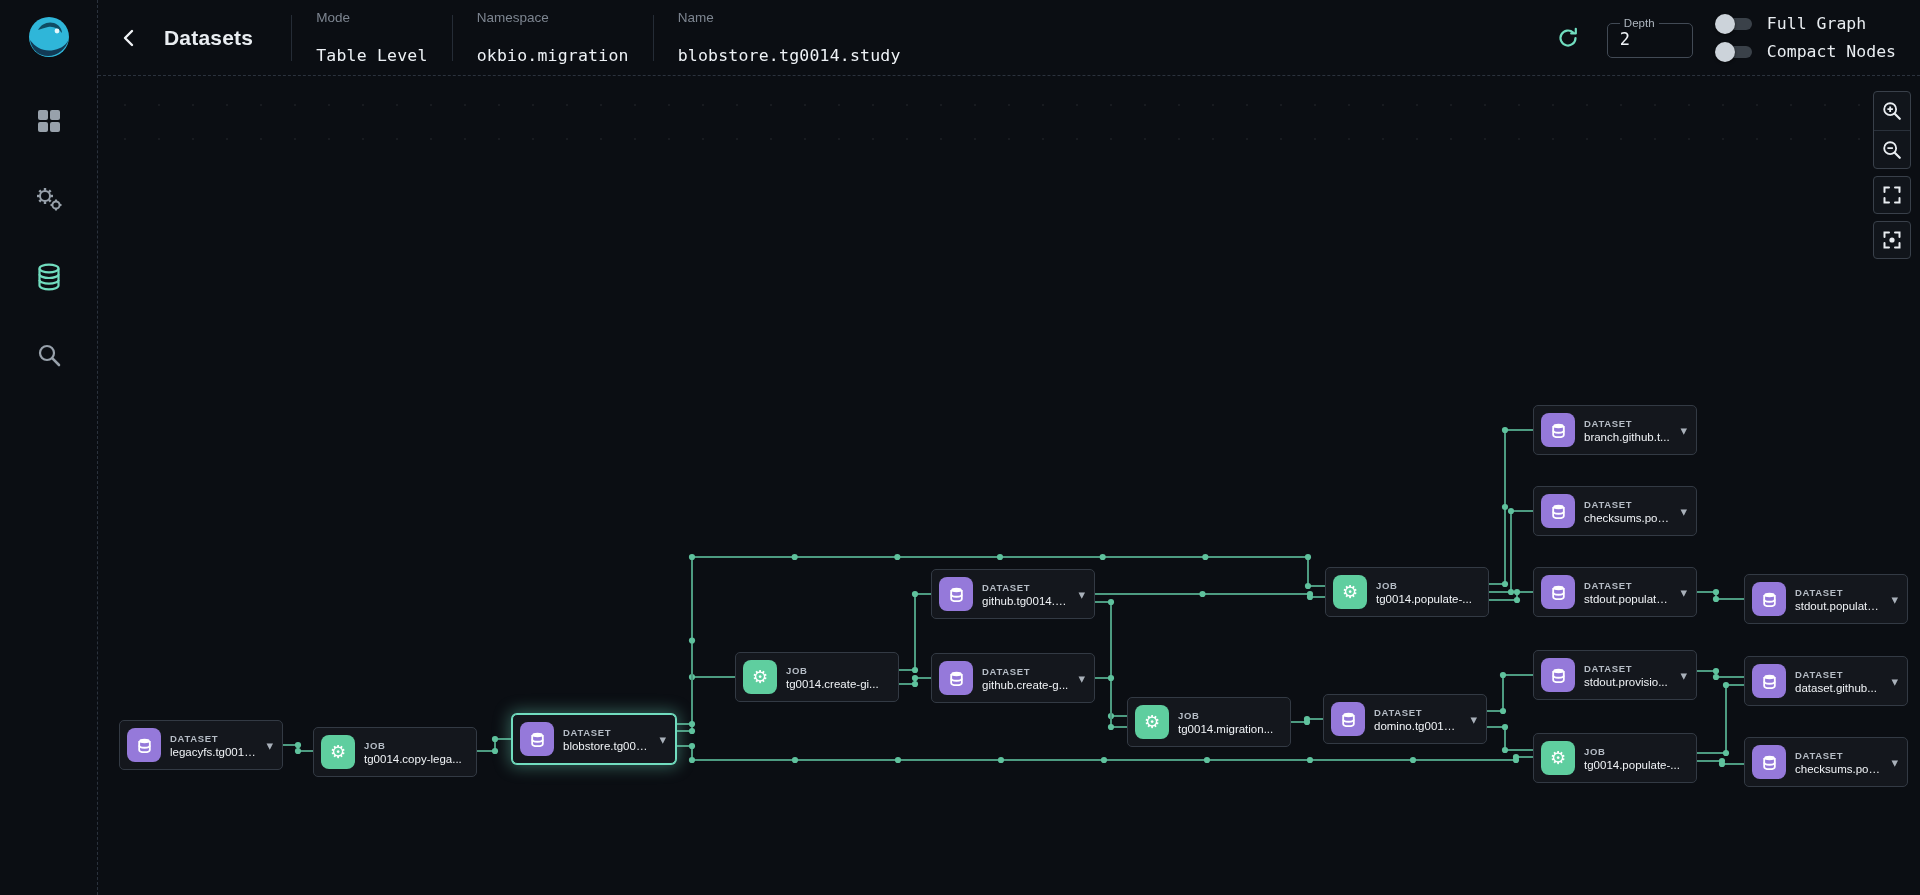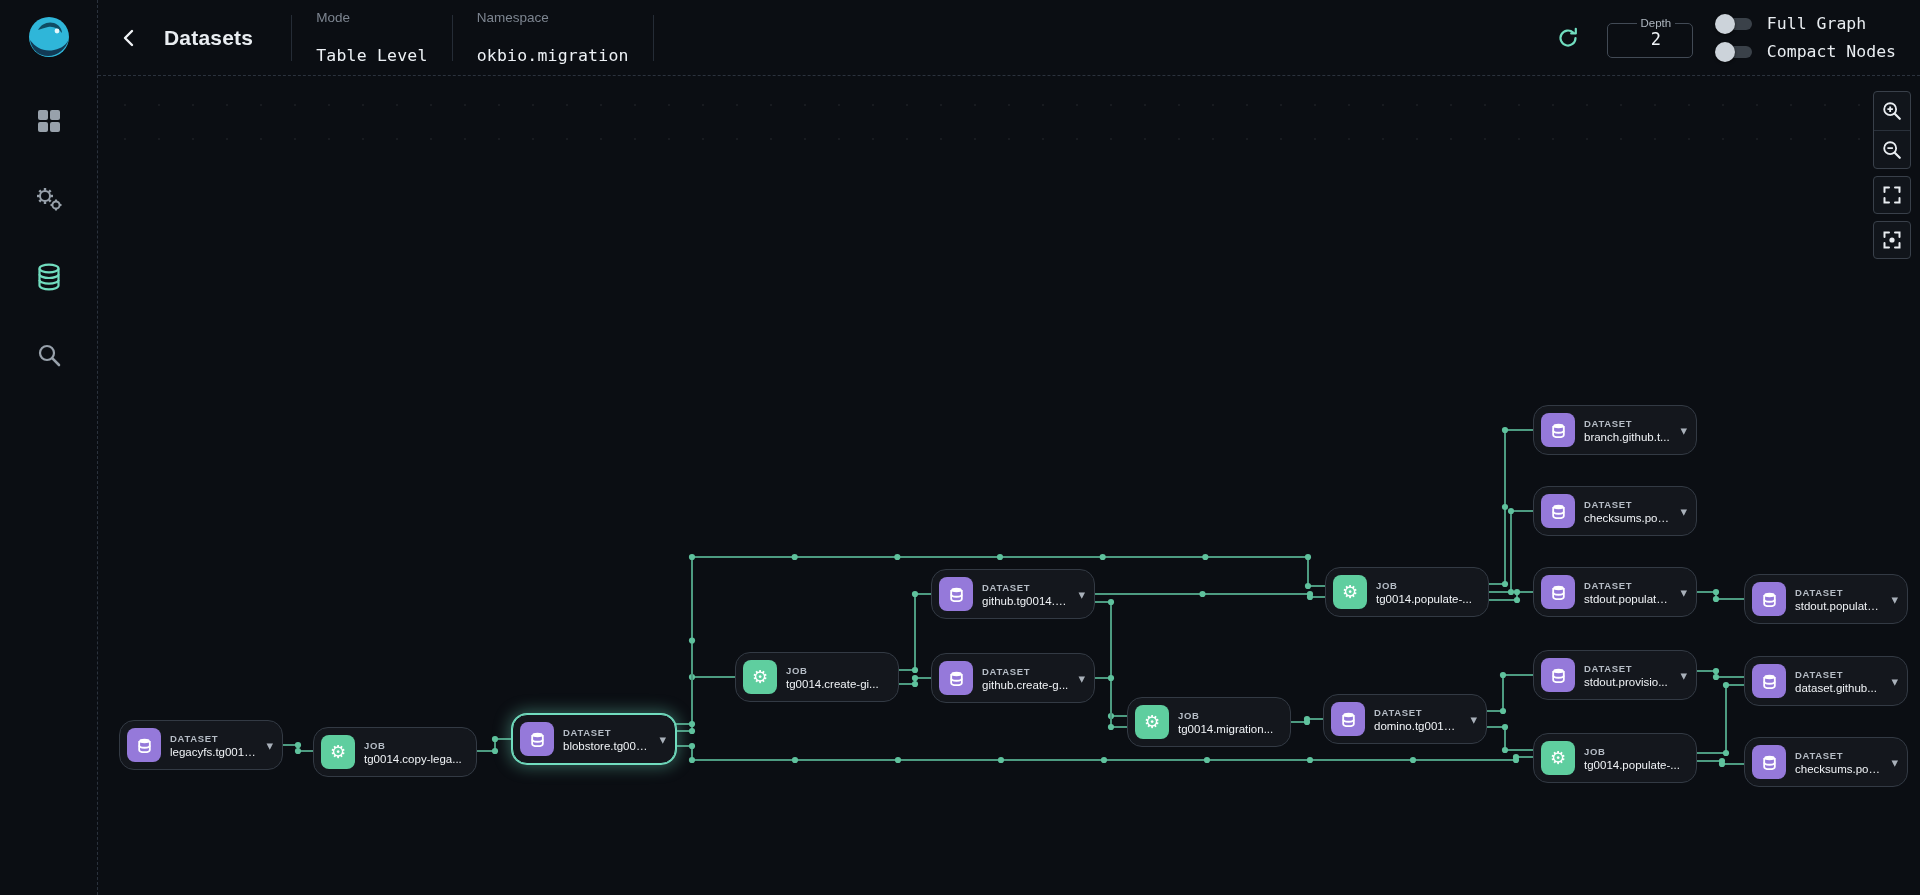--- a/index.html
+++ b/index.html
@@ -27,21 +27,21 @@
   .power-btn { margin-left:26px; width:36px; height:36px; display:flex; align-items:center; justify-content:center; cursor:pointer; }
 
   
   .header { grid-column:2; border-bottom:1px dashed #2b323d; display:flex; align-items:center; padding:0 24px 0 14px; gap:18px; z-index:3; }
   .back-btn { width:34px; height:34px; display:flex; align-items:center; justify-content:center; cursor:pointer; }
   .header-title { font-size:21px; font-weight:700; letter-spacing:.2px; margin-right:20px; }
   .vdiv { width:1px; height:46px; background:#252c36; }
   .field { display:flex; flex-direction:column; gap:21px; padding:0 6px; }
   .field-label { font-size:13.5px; color:#7d8590; }
   .field-value { font-size:16.5px; font-family:"DejaVu Sans Mono", monospace; color:#eef2f6; letter-spacing:.2px; }
-  .header-right { margin-left:auto; display:flex; align-items:center; gap:22px;text-align:center; }
+  .header-right { margin-left:auto; display:flex; align-items:center; gap:22px; }
   .refresh-btn { width:34px; height:34px; display:flex; align-items:center; justify-content:center; cursor:pointer; }
   fieldset.depth { margin:0; border:1px solid #424a55; border-radius:5px; padding:0 0 8px 12px; min-width:86px; background:transparent; }
   fieldset.depth legend { font-size:11.5px; color:#aeb6bf; padding:0 4px; }
   .depth-value { font-size:17px; font-family:"DejaVu Sans Mono", monospace; color:#f0f4f8; }
   .toggles { display:flex; flex-direction:column; gap:8px; }
   .toggle-row { display:flex; align-items:center; gap:12px; font-family:"DejaVu Sans Mono", monospace; font-size:16.5px; cursor:pointer; }
   .switch { position:relative; width:40px; height:20px; flex:none; }
   .switch .track { position:absolute; left:3px; top:4px; width:34px; height:12px; border-radius:7px; background:#626b76; opacity:.55; }
   .switch .thumb { position:absolute; left:0; top:0; width:20px; height:20px; border-radius:50%; background:#ccd3da; box-shadow:0 1px 3px rgba(0,0,0,.6); }
 
@@ -53,21 +53,21 @@
   .zoom-group { border:1px solid #39404a; background:#11151b; border-radius:4px; overflow:hidden; display:flex; flex-direction:column; }
   .zoom-btn { width:36px; height:38px; display:flex; align-items:center; justify-content:center; color:#e9edf1; cursor:pointer; background:transparent; border:none; padding:0; }
   .zoom-group .zoom-btn + .zoom-btn { border-top:1px solid #2a313b; }
   .zoom-single { border:1px solid #39404a; background:#11151b; border-radius:4px; }
   .zoom-single .zoom-btn { height:36px; }
 
   
   #stage { position:absolute; inset:0; z-index:2; pointer-events:none; }
   #edges-svg { position:absolute; inset:0; }
   .node { position:absolute; pointer-events:auto; width:164px; height:50px; background:#14171d; border:1px solid #333a44;
-    border-radius:15px; display:flex; align-items:center; padding:0 9px 0 7px; gap:9px; cursor:pointer; }
+    border-radius:5px; display:flex; align-items:center; padding:0 9px 0 7px; gap:9px; cursor:pointer; }
   .node.highlighted { border-color:#71ddbf; box-shadow:0 0 0 1px #71ddbf, 0 0 16px 3px rgba(113,221,191,.38); }
   .node-icon { width:34px; height:34px; border-radius:8px; display:flex; align-items:center; justify-content:center; flex:none; }
   .node-icon.DATASET { background:#9579da; }
   .node-icon.JOB { background:#5fce9f; }
   .node-icon .gear { color:#fff; font-size:18px; line-height:1; font-family:"DejaVu Sans", sans-serif; }
   .node-text { display:flex; flex-direction:column; min-width:0; }
   .node-type { font-size:9.5px; letter-spacing:.7px; color:#b6bdc6; font-weight:700; }
   .node-name { font-size:11.5px; color:#f0f3f6; margin-top:2px; white-space:nowrap; overflow:hidden; text-overflow:ellipsis; max-width:94px; }
   .node.jobnode .node-name { max-width:112px; }
   .node-caret { margin-left:auto; color:#a9b1ba; font-size:13px; flex:none; }
@@ -148,20 +148,24 @@
     <div class="field">
       <div class="field-label">Mode</div>
       <div class="field-value">Table Level</div>
     </div>
     <div class="vdiv"></div>
     <div class="field">
       <div class="field-label">Namespace</div>
       <div class="field-value">okbio.migration</div>
     </div>
     <div class="vdiv"></div>
+    <div class="field">
+      <div class="field-label">Name</div>
+      <div class="field-value">blobstore.tg0014.study</div>
+    </div>
 
     <div class="header-right">
       <div class="refresh-btn">
         <svg width="24" height="24" viewBox="0 0 24 24">
           <path d="M19.5 12a7.5 7.5 0 1 1-2.3-5.4" fill="none" stroke="#71ddbf" stroke-width="2.2" stroke-linecap="round"></path>
           <path d="M19.8 2.8v4.6h-4.6" fill="none" stroke="#71ddbf" stroke-width="2.2" stroke-linecap="round" stroke-linejoin="round"></path>
         </svg>
       </div>
       <fieldset class="depth">
         <legend>Depth</legend>

